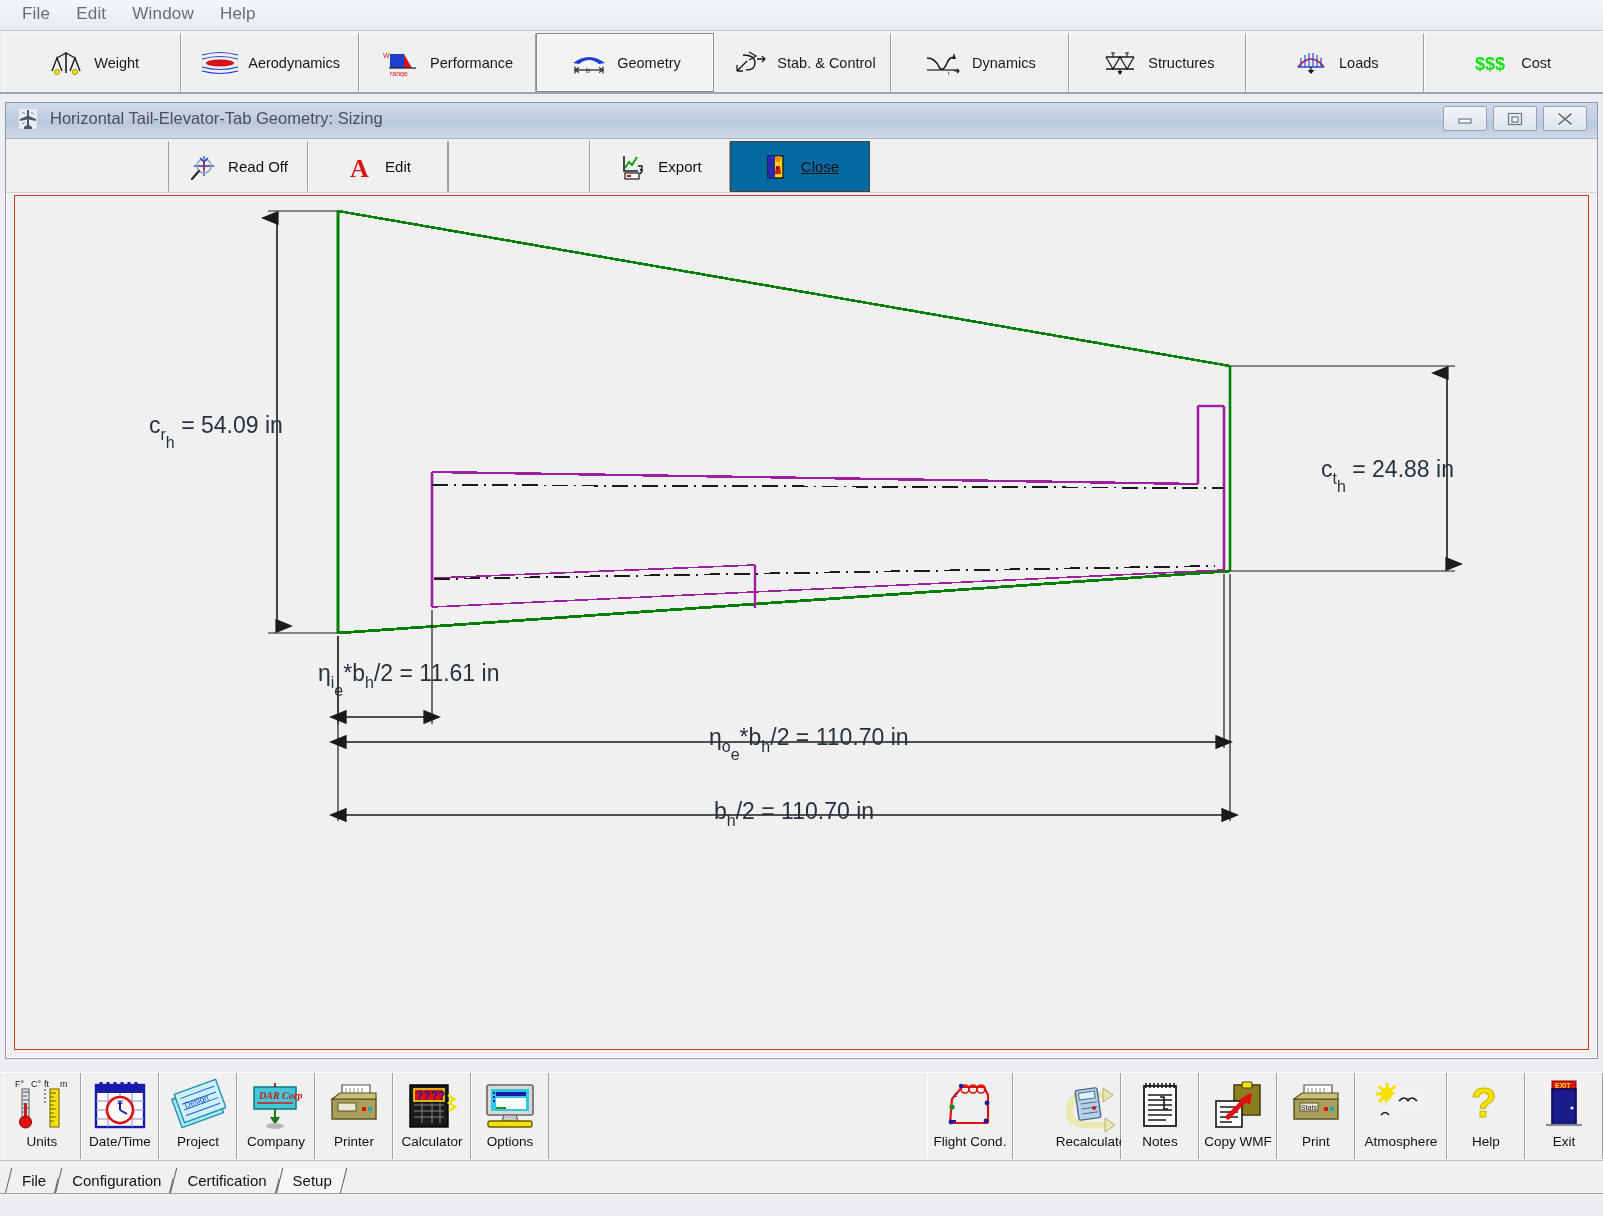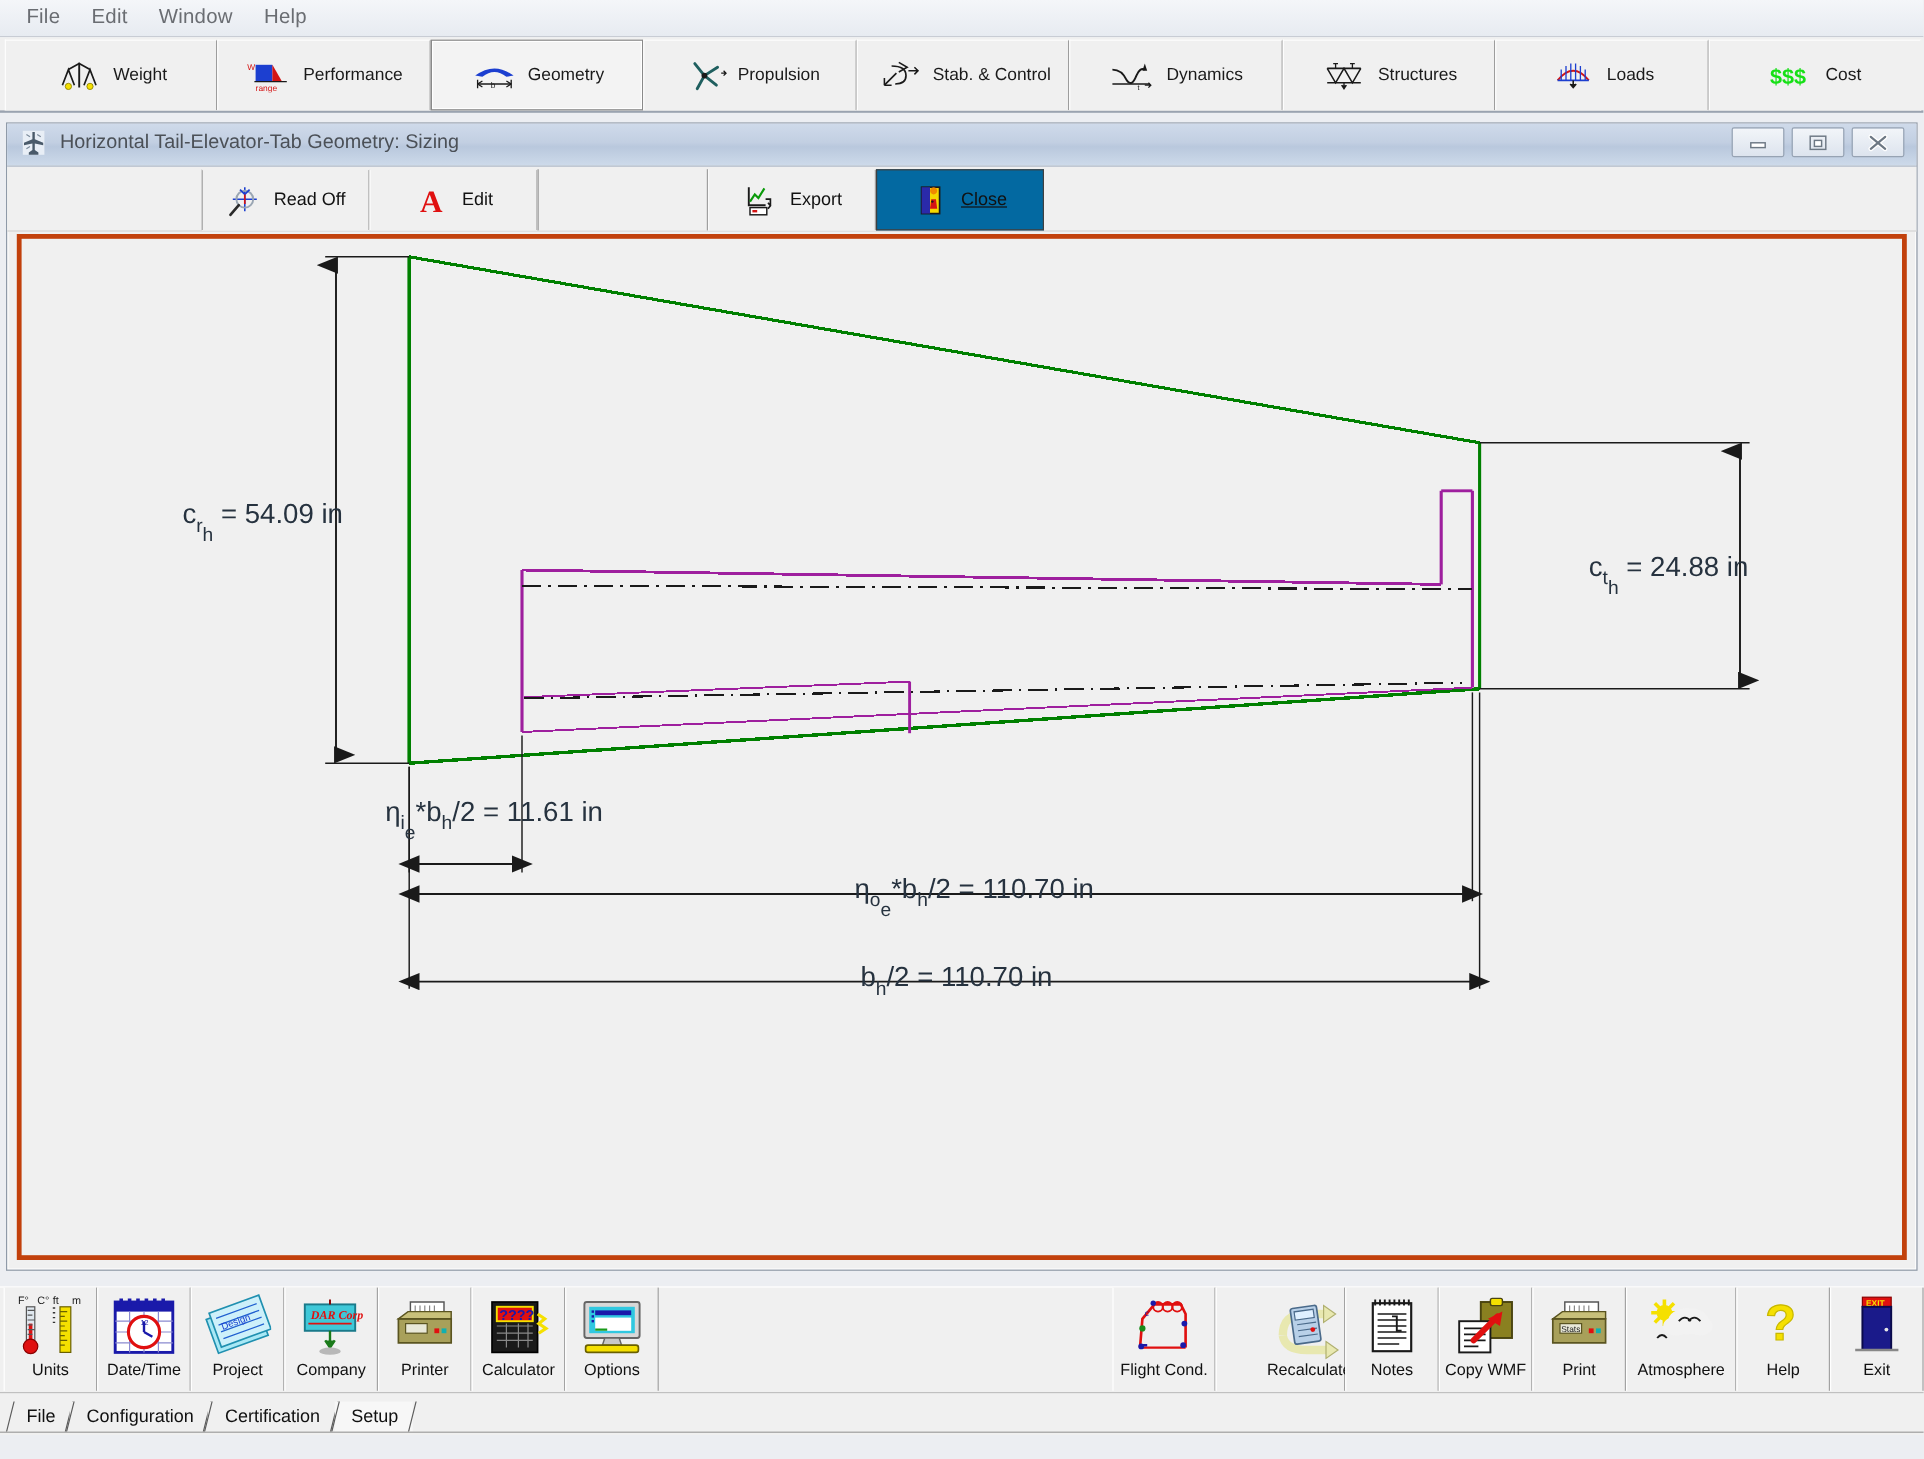--- a/index.html
+++ b/index.html
@@ -115,21 +115,21 @@
     background: #0369a1;
     text-decoration: underline;
   }
   .tbbtn .ico { width: 30px; height: 30px; flex: 0 0 30px; position: relative; }
 
   
   #canvas-wrap {
     position: absolute; left: 8px; top: 92px;
     width: 1575px; height: 855px;
     background: #f0f0f0;
-    border: 4px solid #c2410c;
+    border: 1px solid #c2410c;
     overflow: hidden;
   }
   #canvas-wrap svg { display: block; }
 
   
   #bottombar {
     position: absolute; left: 0; top: 1072px;
     width: 1603px; height: 88px;
     background: #f0f0f0;
     display: flex;
@@ -202,20 +202,32 @@
         <path d="M20 5 L20 3 M20 4 L11 9 M20 4 L29 9" stroke="#1a1a1a" stroke-width="1.4" fill="none"></path>
         <path d="M6 22 L11 9 L16 22" stroke="#1a1a1a" stroke-width="1.4" fill="none"></path>
         <path d="M24 22 L29 9 L34 22" stroke="#1a1a1a" stroke-width="1.4" fill="none"></path>
         <circle cx="11" cy="23" r="2.6" fill="#f5e000" stroke="#8a7f00" stroke-width=".7"></circle>
         <circle cx="29" cy="23" r="2.6" fill="#f5e000" stroke="#8a7f00" stroke-width=".7"></circle>
       </svg>
     </span>
     <span>Weight</span>
   </div>
 
+  <div class="ribbon-tab">
+    <span class="ico">
+      <svg viewBox="0 0 40 28" width="40" height="28">
+        <path d="M2 6 Q20 1 38 6" stroke="#1c3fd0" stroke-width="1.2" fill="none"></path>
+        <path d="M2 10 Q20 5 38 10" stroke="#1c3fd0" stroke-width="1.2" fill="none"></path>
+        <ellipse cx="20" cy="14" rx="14" ry="3.6" fill="#d41414"></ellipse>
+        <path d="M2 18 Q20 23 38 18" stroke="#1c3fd0" stroke-width="1.2" fill="none"></path>
+        <path d="M2 22 Q20 27 38 22" stroke="#1c3fd0" stroke-width="1.2" fill="none"></path>
+      </svg>
+    </span>
+    <span>Aerodynamics</span>
+  </div>
 
   <div class="ribbon-tab">
     <span class="ico">
       <svg viewBox="0 0 40 28" width="40" height="28">
         <text x="1" y="9" font-size="7" fill="#d41414" font-family="Liberation Sans, sans-serif">W</text>
         <rect x="8" y="5" width="14" height="14" fill="#1c3fd0"></rect>
         <path d="M22 5 L30 19 L22 19 Z" fill="#d41414"></path>
         <path d="M7 19 L34 19" stroke="#1a1a1a" stroke-width="1.2"></path>
         <text x="8" y="27" font-size="7" fill="#d41414" font-family="Liberation Sans, sans-serif">range</text>
       </svg>
@@ -229,30 +241,20 @@
         <path d="M4 14 Q20 2 36 14 L30 15 Q20 7 10 15 Z" fill="#1c3fd0"></path>
         <path d="M6 21 L34 21" stroke="#1a1a1a" stroke-width="1.2"></path>
         <path d="M6 21 L10 18.5 M6 21 L10 23.5 M34 21 L30 18.5 M34 21 L30 23.5" stroke="#1a1a1a" stroke-width="1.1" fill="none"></path>
         <path d="M6 17.5 L6 24.5 M34 17.5 L34 24.5" stroke="#1a1a1a" stroke-width="1.1"></path>
         <text x="17" y="24" font-size="7" fill="#1a1a1a" font-family="Liberation Sans, sans-serif">b</text>
       </svg>
     </span>
     <span>Geometry</span>
   </div>
 
-  <div class="ribbon-tab">
-    <span class="ico">
-      <svg viewBox="0 0 40 28" width="40" height="28">
-        <path d="M20 14 L12 4 M20 14 L31 7 M20 14 L14 25 M20 14 L30 22" stroke="#1f5f5f" stroke-width="2.4" fill="none" stroke-linecap="round"></path>
-        <circle cx="20" cy="14" r="2.4" fill="#1a1a1a"></circle>
-        <path d="M34 12 L38 12 M36 10 L38 12 L36 14" stroke="#1a1a1a" stroke-width="1.1" fill="none"></path>
-      </svg>
-    </span>
-    <span>Propulsion</span>
-  </div>
 
   <div class="ribbon-tab">
     <span class="ico">
       <svg viewBox="0 0 40 28" width="40" height="28">
         <path d="M14 6 Q26 6 26 14 Q26 21 17 21" stroke="#1a1a1a" stroke-width="1.4" fill="none"></path>
         <path d="M20 3 L27 7 L20 11" stroke="#1a1a1a" stroke-width="1.3" fill="none"></path>
         <path d="M8 22 L18 12" stroke="#1a1a1a" stroke-width="1.4"></path>
         <path d="M8 22 L8 16 M8 22 L14 22" stroke="#1a1a1a" stroke-width="1.3" fill="none"></path>
         <path d="M28 10 L36 10 M33 7 L36 10 L33 13" stroke="#1a1a1a" stroke-width="1.3" fill="none"></path>
       </svg>

